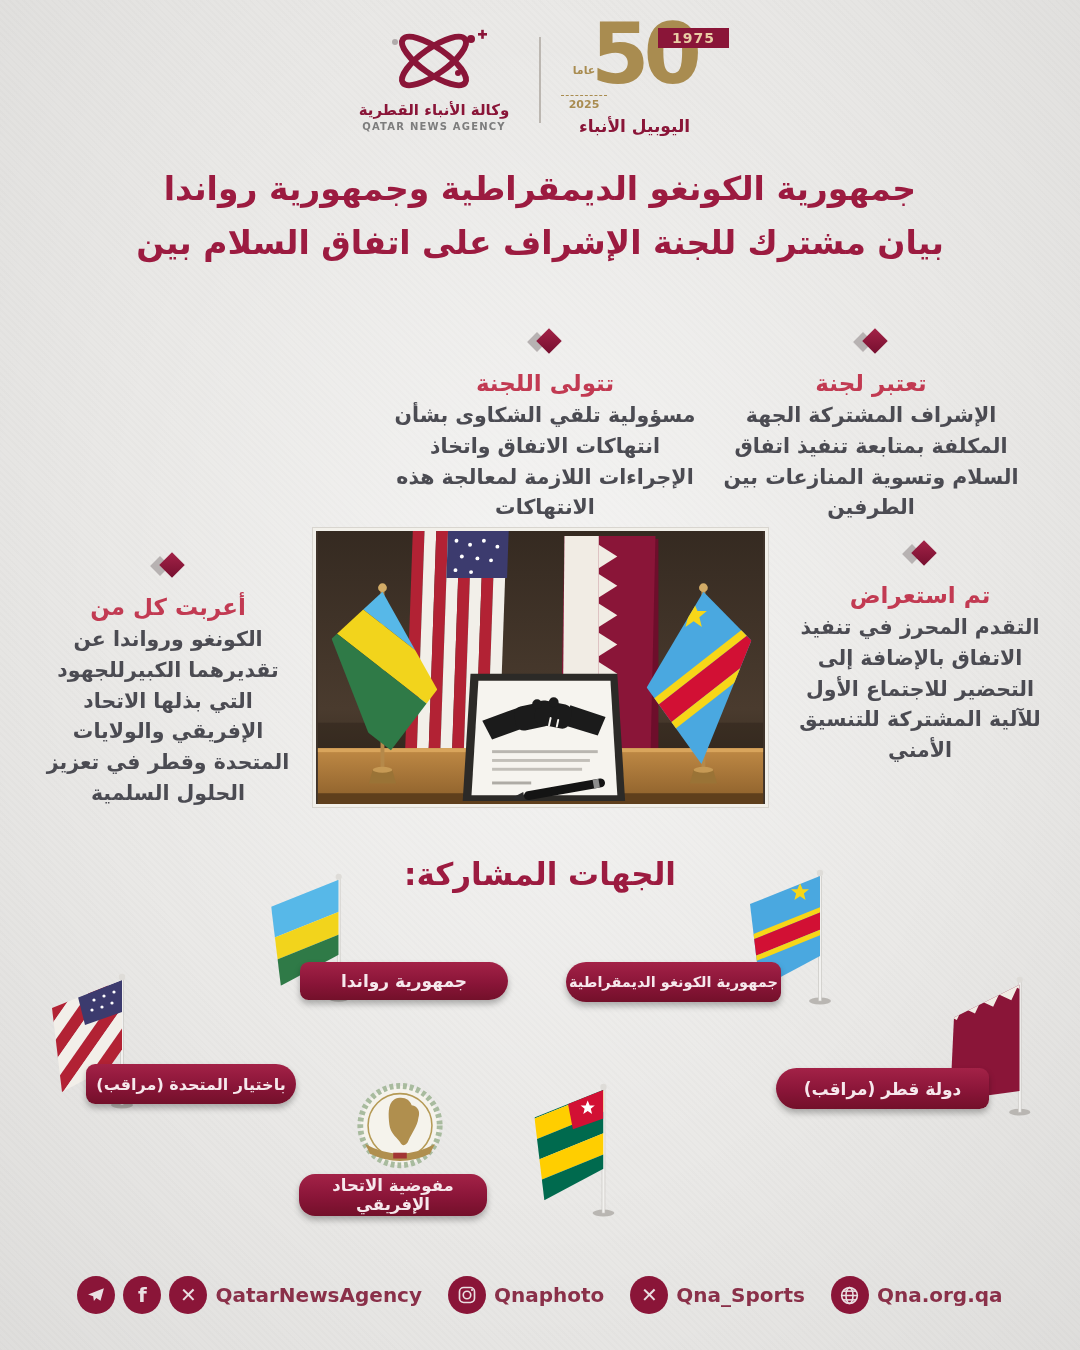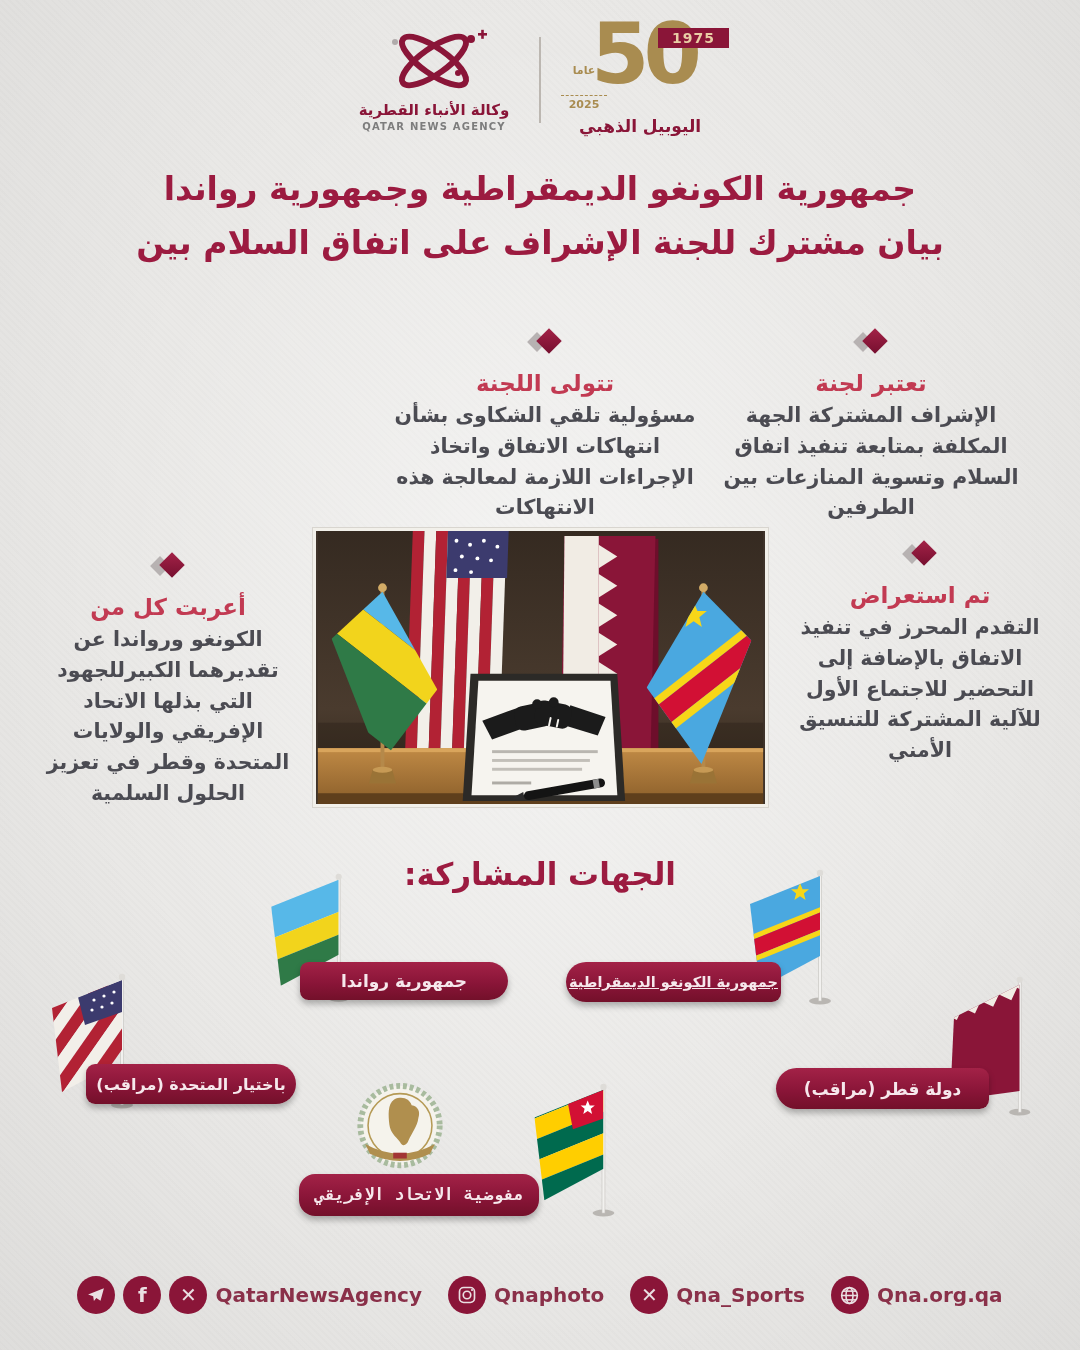--- a/index.html
+++ b/index.html
@@ -76,21 +76,21 @@
       <div class="logo-en">QATAR NEWS AGENCY</div>
     </div>
     <div class="header-divider"></div>
     <div class="jubilee">
       <div class="jub-50">50</div>
       <div class="jub-1975">1975</div>
       <div class="jub-side">
         <div class="jub-word">عاما</div>
         <div class="jub-2025">2025</div>
       </div>
-      <div class="jub-label">اليوبيل الذهبي</div>
+      <div class="jub-label">اليوبيل الأنباء</div>
     </div>
   </div>
 
   <div class="main-title">
     <div>جمهورية الكونغو الديمقراطية وجمهورية رواندا</div>
     <div>بيان مشترك للجنة الإشراف على اتفاق السلام بين</div>
   </div>
 
   <div class="info-block col-1">
     <span class="diamond"></span>
@@ -269,21 +269,21 @@
     <g clip-path="url(#cd)">
       <rect x="10" y="0" width="100" height="140" fill="#4aa8e0"></rect>
       <g transform="rotate(-22 57 65)">
         <rect x="-30" y="56" width="170" height="5" fill="#f7d618"></rect>
         <rect x="-30" y="61" width="170" height="16" fill="#d21034"></rect>
         <rect x="-30" y="77" width="170" height="5" fill="#f7d618"></rect>
       </g>
       <path transform="translate(72,26)" fill="#f7d618" d="M0,-9 L2.6,-2.8 L9,-2.8 L3.9,1.4 L5.6,8 L0,4.2 L-5.6,8 L-3.9,1.4 L-9,-2.8 L-2.6,-2.8 Z"></path>
     </g>
   </svg>
-  <div class="ribbon r-left" style="left:566px; top:962px; width:215px; height:40px; font-size:14.5px;text-decoration:underline;">جمهورية الكونغو الديمقراطية</div>
+  <div class="ribbon r-left" style="left:566px; top:962px; width:215px; height:40px; font-size:14.5px;">جمهورية الكونغو الديمقراطية</div>
 
   <svg class="flag" style="left:30px; top:970px;" width="110" height="140" viewBox="0 0 110 140">
     <ellipse cx="92" cy="135" rx="11" ry="3.5" fill="#b9b6b2"></ellipse>
     <rect x="90.5" y="8" width="3" height="127" fill="#f2f1ef" stroke="#c4c1bd" stroke-width="0.6"></rect>
     <circle cx="92" cy="7" r="3.2" fill="#dedcd8"></circle>
     <defs>
         <clipPath id="us">
           <path d="M92,10 L22,38 L32,122 L92,90 Z"></path>
         </clipPath>
       </defs>
@@ -331,21 +331,21 @@
   <div class="ribbon r-left" style="left:776px; top:1068px; width:213px; height:41px; font-size:17px;">دولة قطر (مراقب)</div>
 
   <svg class="flag" style="left:350px; top:1082px;" width="100" height="92" viewBox="0 0 100 95">
     <circle cx="50" cy="45" r="41" fill="#f5f3ec"></circle>
     <circle cx="50" cy="45" r="41" fill="none" stroke="#a8bb9e" stroke-width="6" stroke-dasharray="4 3"></circle>
     <circle cx="50" cy="45" r="33" fill="none" stroke="#b59a55" stroke-width="1.6"></circle>
     <path fill="#b08f4e" d="M44,18 c9,-4 16,0 18,6 c7,1 9,7 7,13 c-1,9 -7,16 -10,23 c-2,6 -7,7 -9,2 c-5,-6 -10,-10 -11,-18 c-1,-10 -2,-21 5,-26 Z"></path>
     <path fill="#b08f4e" d="M14,64 q36,20 72,0 l-5,10 q-31,15 -62,0 Z"></path>
     <rect x="43" y="73" width="14" height="6" fill="#a23434"></rect>
   </svg>
-  <div class="ribbon r-both" style="left:299px; top:1174px; width:240px; height:42px; font-size:16.5px;font-family:Liberation Mono, monospace;">مفوضية الاتحاد الإفريقي</div>
+  <div class="ribbon r-both" style="left:299px; top:1174px; width:188px; height:42px; font-size:16.5px;">مفوضية الاتحاد الإفريقي</div>
 
   <svg class="flag" style="left:512px; top:1080px;" width="110" height="138" viewBox="0 0 110 140">
     <ellipse cx="92" cy="135" rx="11" ry="3.5" fill="#b9b6b2"></ellipse>
     <rect x="90.5" y="8" width="3" height="127" fill="#f2f1ef" stroke="#c4c1bd" stroke-width="0.6"></rect>
     <circle cx="92" cy="7" r="3.2" fill="#dedcd8"></circle>
     <defs>
         <clipPath id="tg">
           <path d="M92,10 L22,38 L32,122 L92,90 Z"></path>
         </clipPath>
       </defs>

